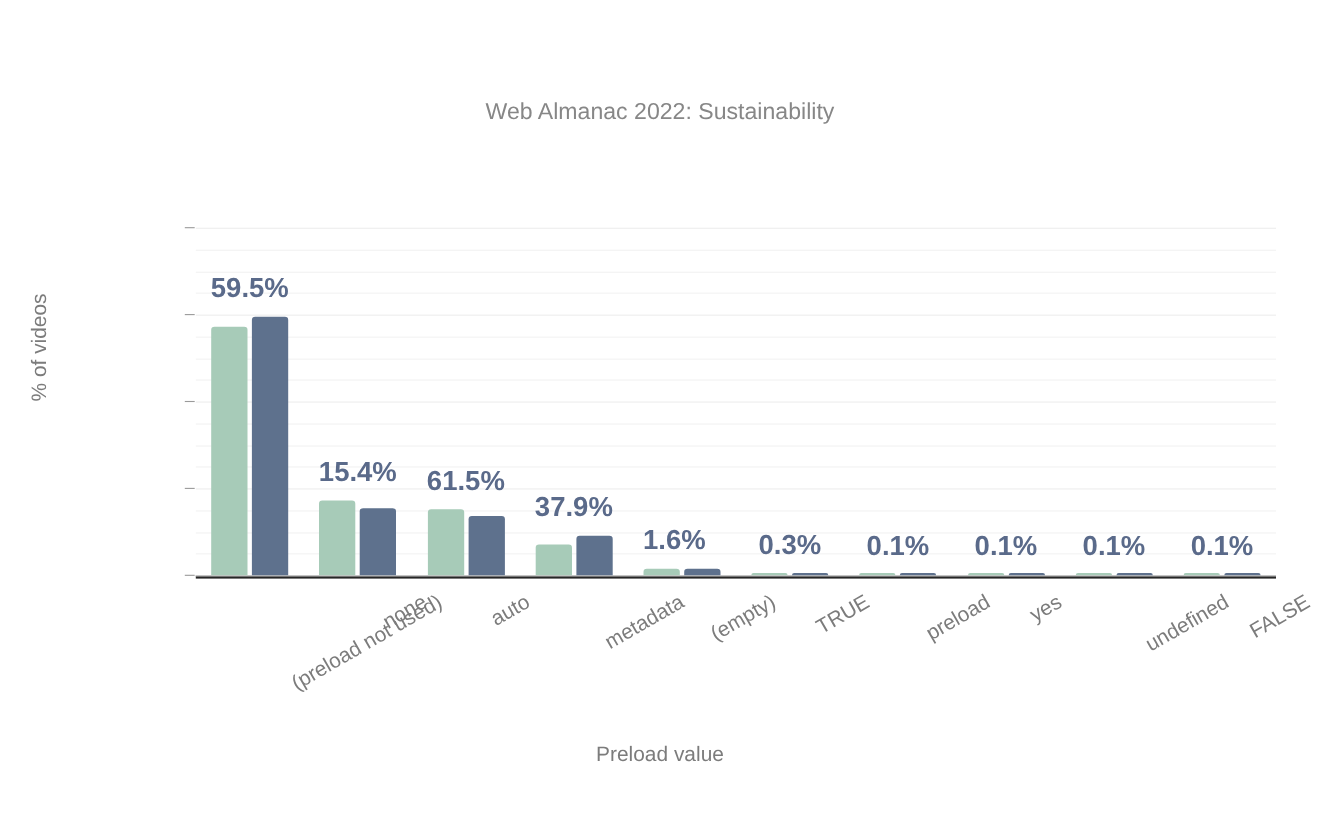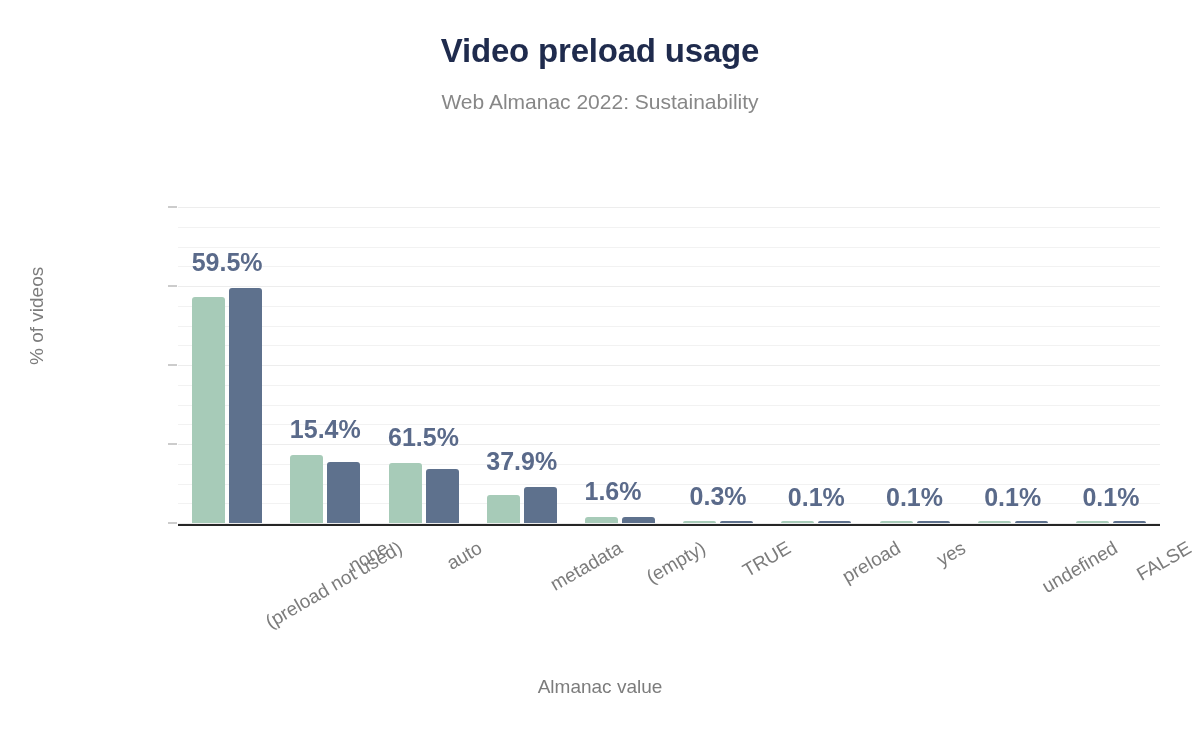--- a/index.html
+++ b/index.html
@@ -148,21 +148,20 @@
     text-align: center;
     font-size: 19px;
     color: #7c7c7c;
   }
 </style>
 </head>
 <body>
 
 <div id="chart-root">
 
-  <div class="chart-title">Video preload usage</div>
   <div class="chart-subtitle">Web Almanac 2022: Sustainability</div>
 
 
   <div class="y-axis-title">% of videos</div>
 
   <div class="plot" id="plot">
     <div class="axis-baseline"></div>
   <div class="gridline major" style="top: 316px;"></div>
       <div class="gridline" style="top: 296.25px;"></div>
       <div class="gridline" style="top: 276.5px;"></div>
@@ -220,15 +219,15 @@
       <div class="bar desktop" style="left: 799.7px; width: 33px; height: 2.5px;"></div>
       <div class="bar mobile" style="left: 836.7px; width: 33px; height: 2.5px;"></div>
       <div class="bar-label" style="left: 834.7px; top: 275.605px;">0.1%</div>
       <div class="xtick-label" style="left: 848.7px; top: 330px;">undefined</div>
       <div class="bar desktop" style="left: 897.9px; width: 33px; height: 2.5px;"></div>
       <div class="bar mobile" style="left: 934.9px; width: 33px; height: 2.5px;"></div>
       <div class="bar-label" style="left: 932.9px; top: 275.605px;">0.1%</div>
       <div class="xtick-label" style="left: 946.9px; top: 330px;">FALSE</div>
     </div>
 
-  <div class="x-axis-title">Almanac value</div>
+  <div class="x-axis-title">Preload value</div>
 
 </div>
 
 </body></html>

